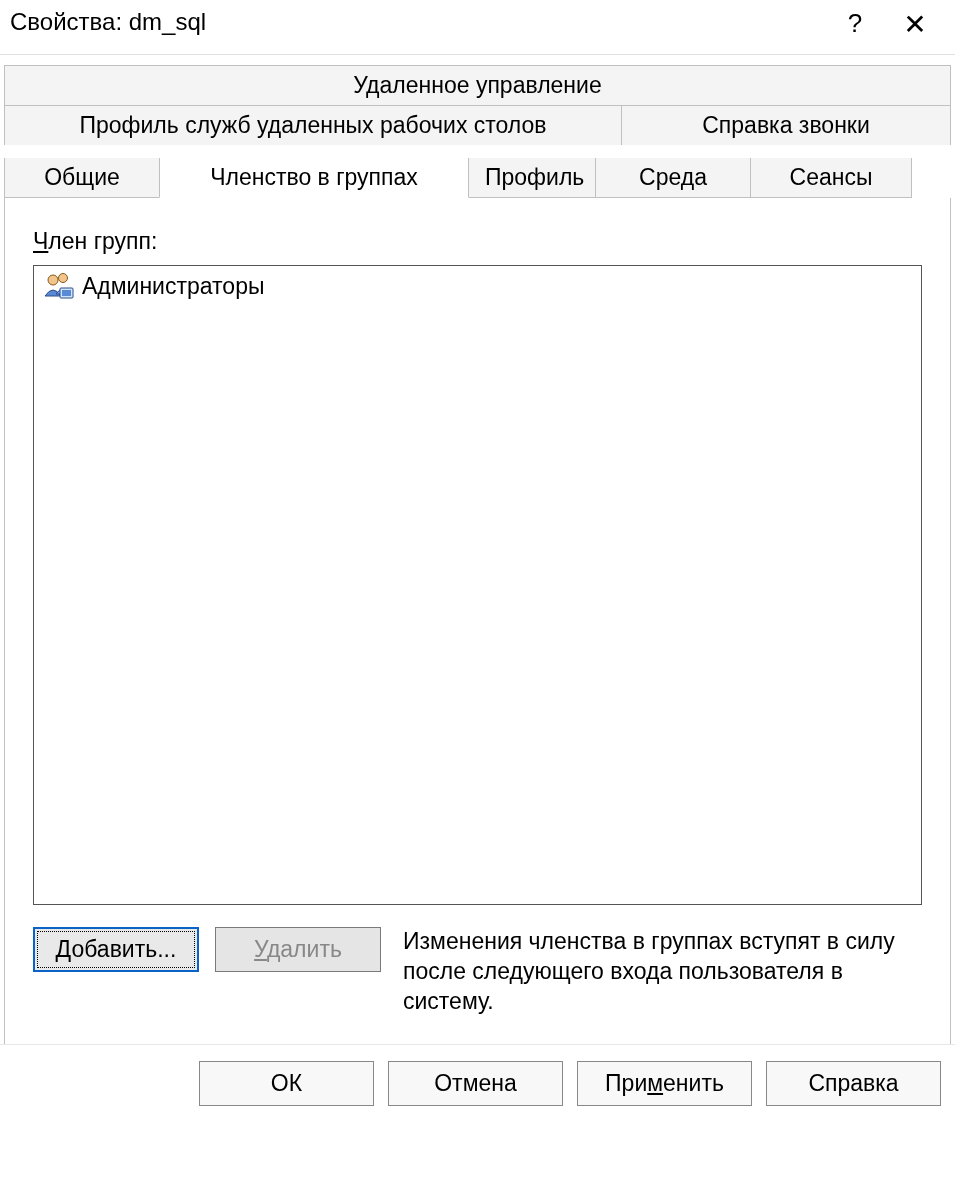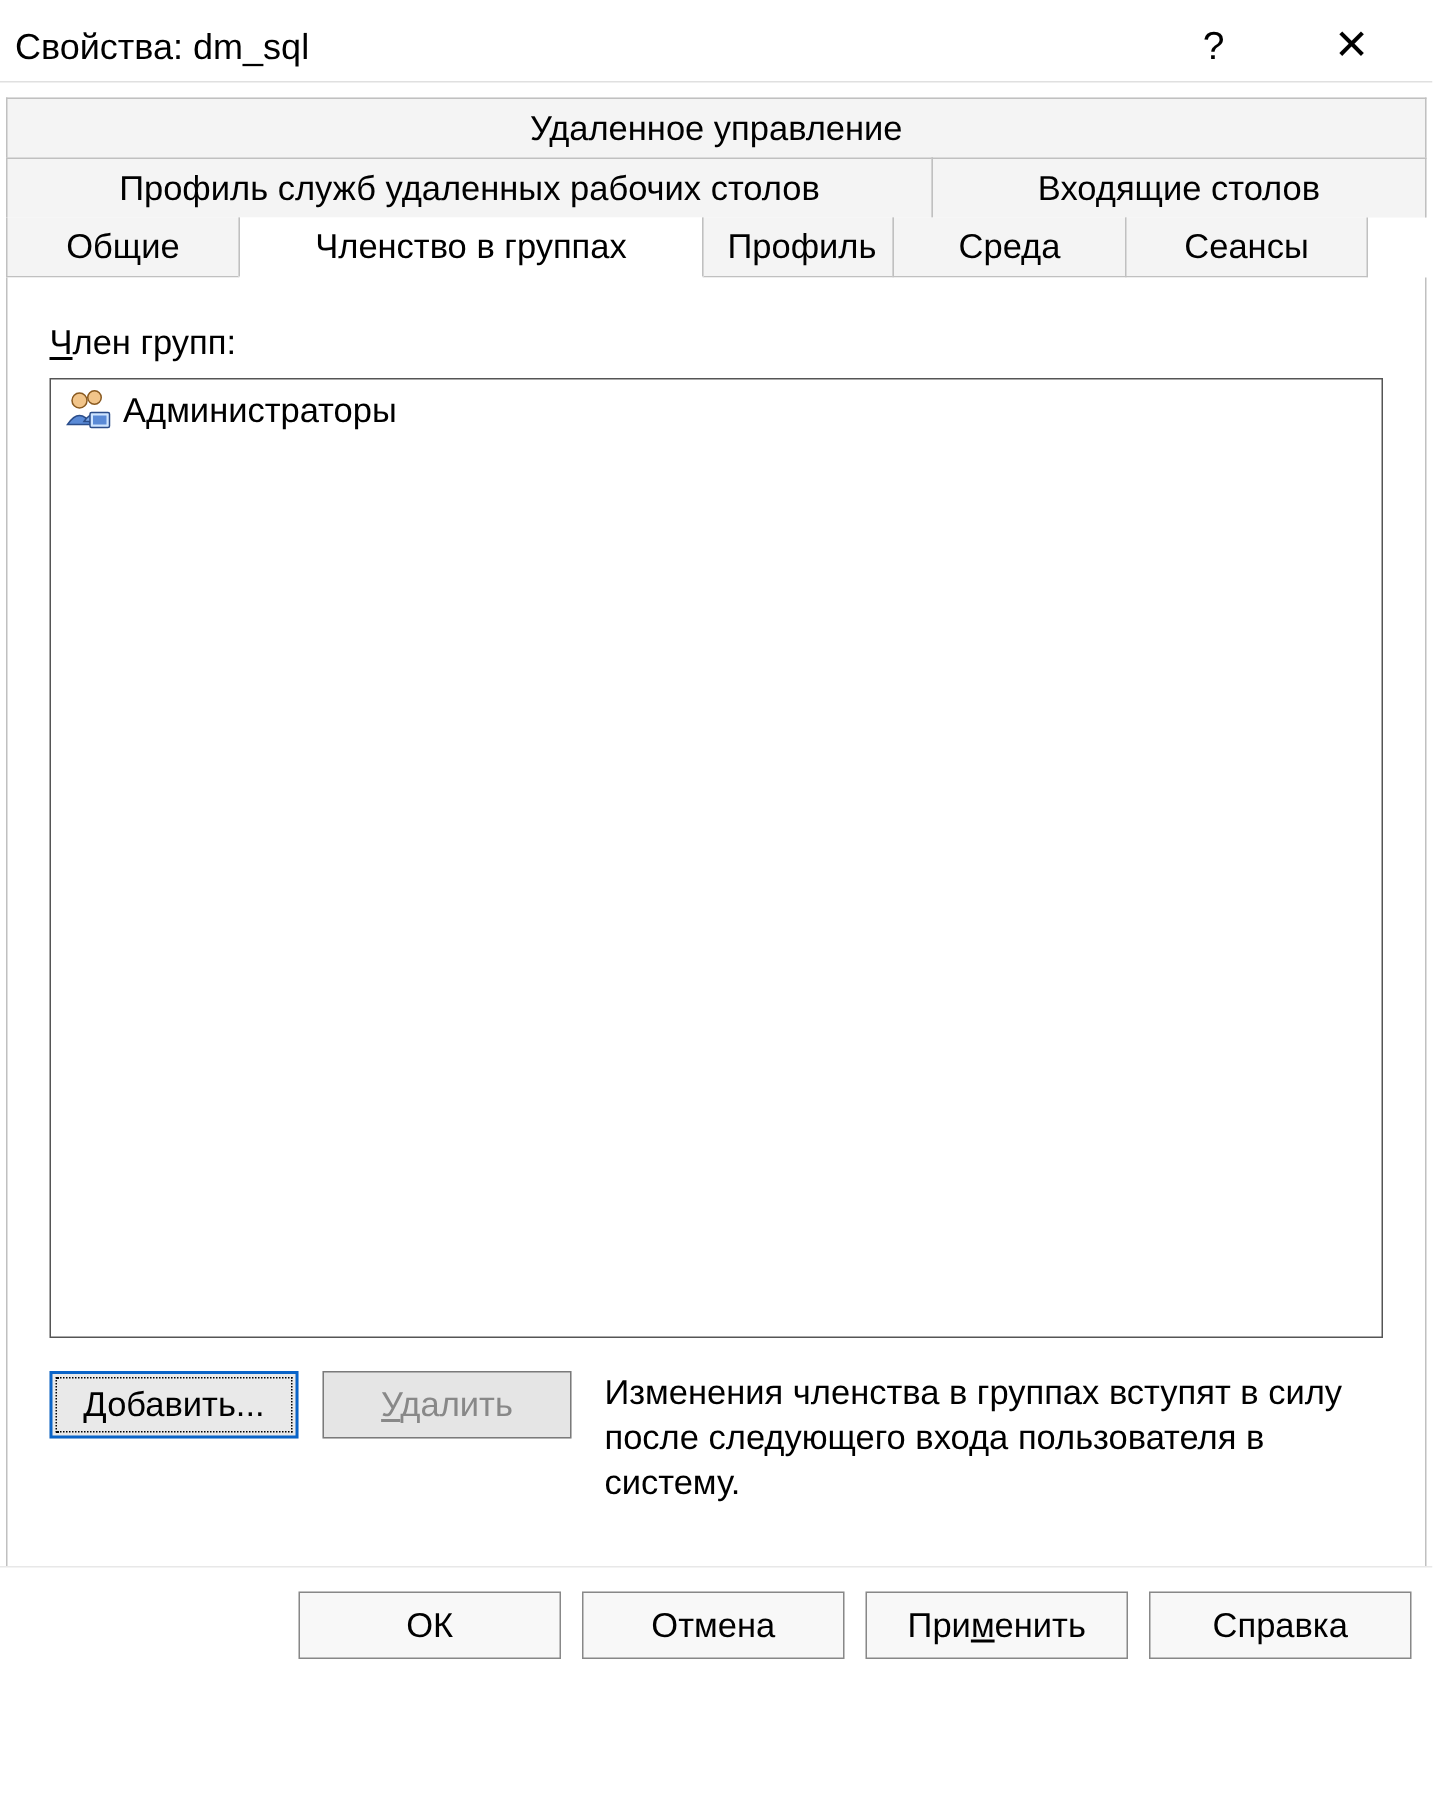--- a/index.html
+++ b/index.html
@@ -7,24 +7,23 @@
       font-family: "Segoe UI", Tahoma, sans-serif;
       font-size: 22px;
       background: #ffffff;
       width: 955px;
       height: 1200px;
       overflow: hidden;
       color: #000;
     }
     .titlebar {
       display: flex;
-      align-items: flex-end;
-      padding: 8px 24px 8px 10px;
+      align-items: flex-start;
+      padding: 8px 10px 8px 10px;
       height: 54px;
-      gap: 32px;
     }
     .titlebar-title {
       flex: 1;
       font-size: 24px;
     }
     .titlebar-btn {
       width: 60px;
       text-align: center;
       font-size: 26px;
       cursor: pointer;
@@ -51,21 +50,21 @@
       text-align: center;
       padding: 6px 16px;
       font-size: 23px;
       cursor: pointer;
       margin-left: -1px;
     }
     .tab:first-child { margin-left: 0; }
     .tab.row1-1 { flex: 1; border-bottom: none;}
     .tab.row2-1 { width: 618px; border-bottom: none;}
     .tab.row2-2 { flex: 1; border-bottom: none;}
-    .tab.row3 { border-top: none; }
+    .tab.row3 { border-top: none; margin-top: 13px; }
     .tab.active {
       background: #ffffff;
       border-bottom: 1px solid #ffffff;
       position: relative;
       z-index: 2;
     }
     .tab-row3 .tab { flex: 0 0 auto; }
     .tw1 { width: 156px; }
     .tw2 { width: 310px; }
     .tw3 { width: 128px; }
@@ -167,21 +166,21 @@
   <div class="titlebar-btn close-btn">✕</div>
 </div>
 
 <div class="dialog-body">
   <div class="tab-container">
     <div class="tab-row">
       <div class="tab row1-1">Удаленное управление</div>
     </div>
     <div class="tab-row">
       <div class="tab row2-1">Профиль служб удаленных рабочих столов</div>
-      <div class="tab row2-2">Входящие столов</div>
+      <div class="tab row2-2">Справка звонки</div>
     </div>
     <div class="tab-row tab-row3">
       <div class="tab row3 tw1">Общие</div>
       <div class="tab row3 tw2 active">Членство в группах</div>
       <div class="tab row3 tw3">Профиль</div>
       <div class="tab row3 tw4">Среда</div>
       <div class="tab row3 tw5">Сеансы</div>
     </div>
   </div>
 

